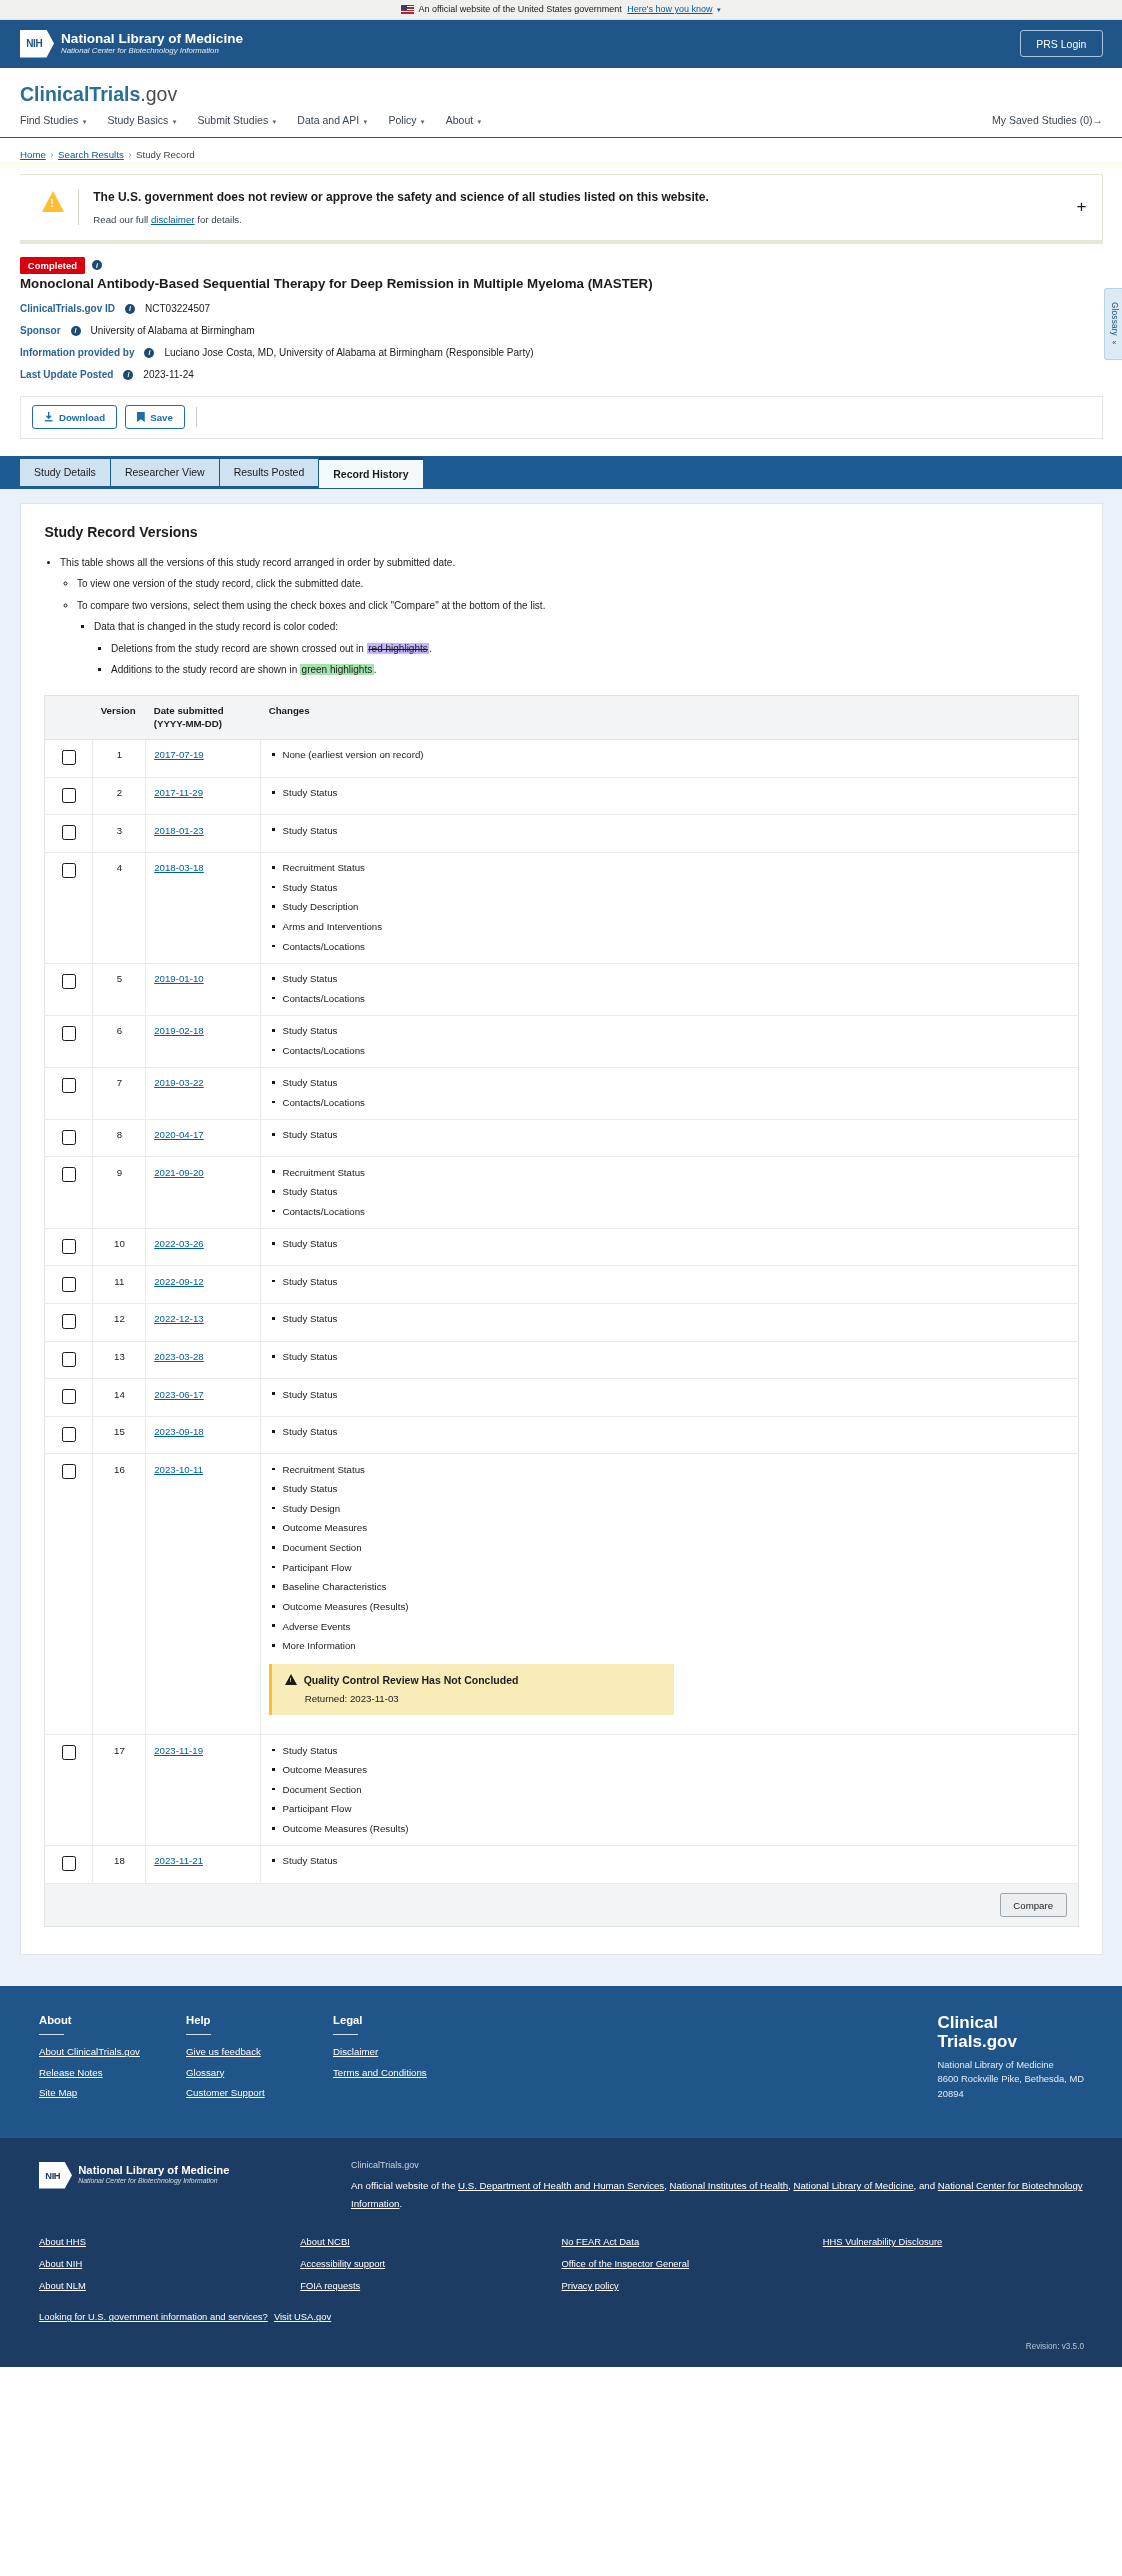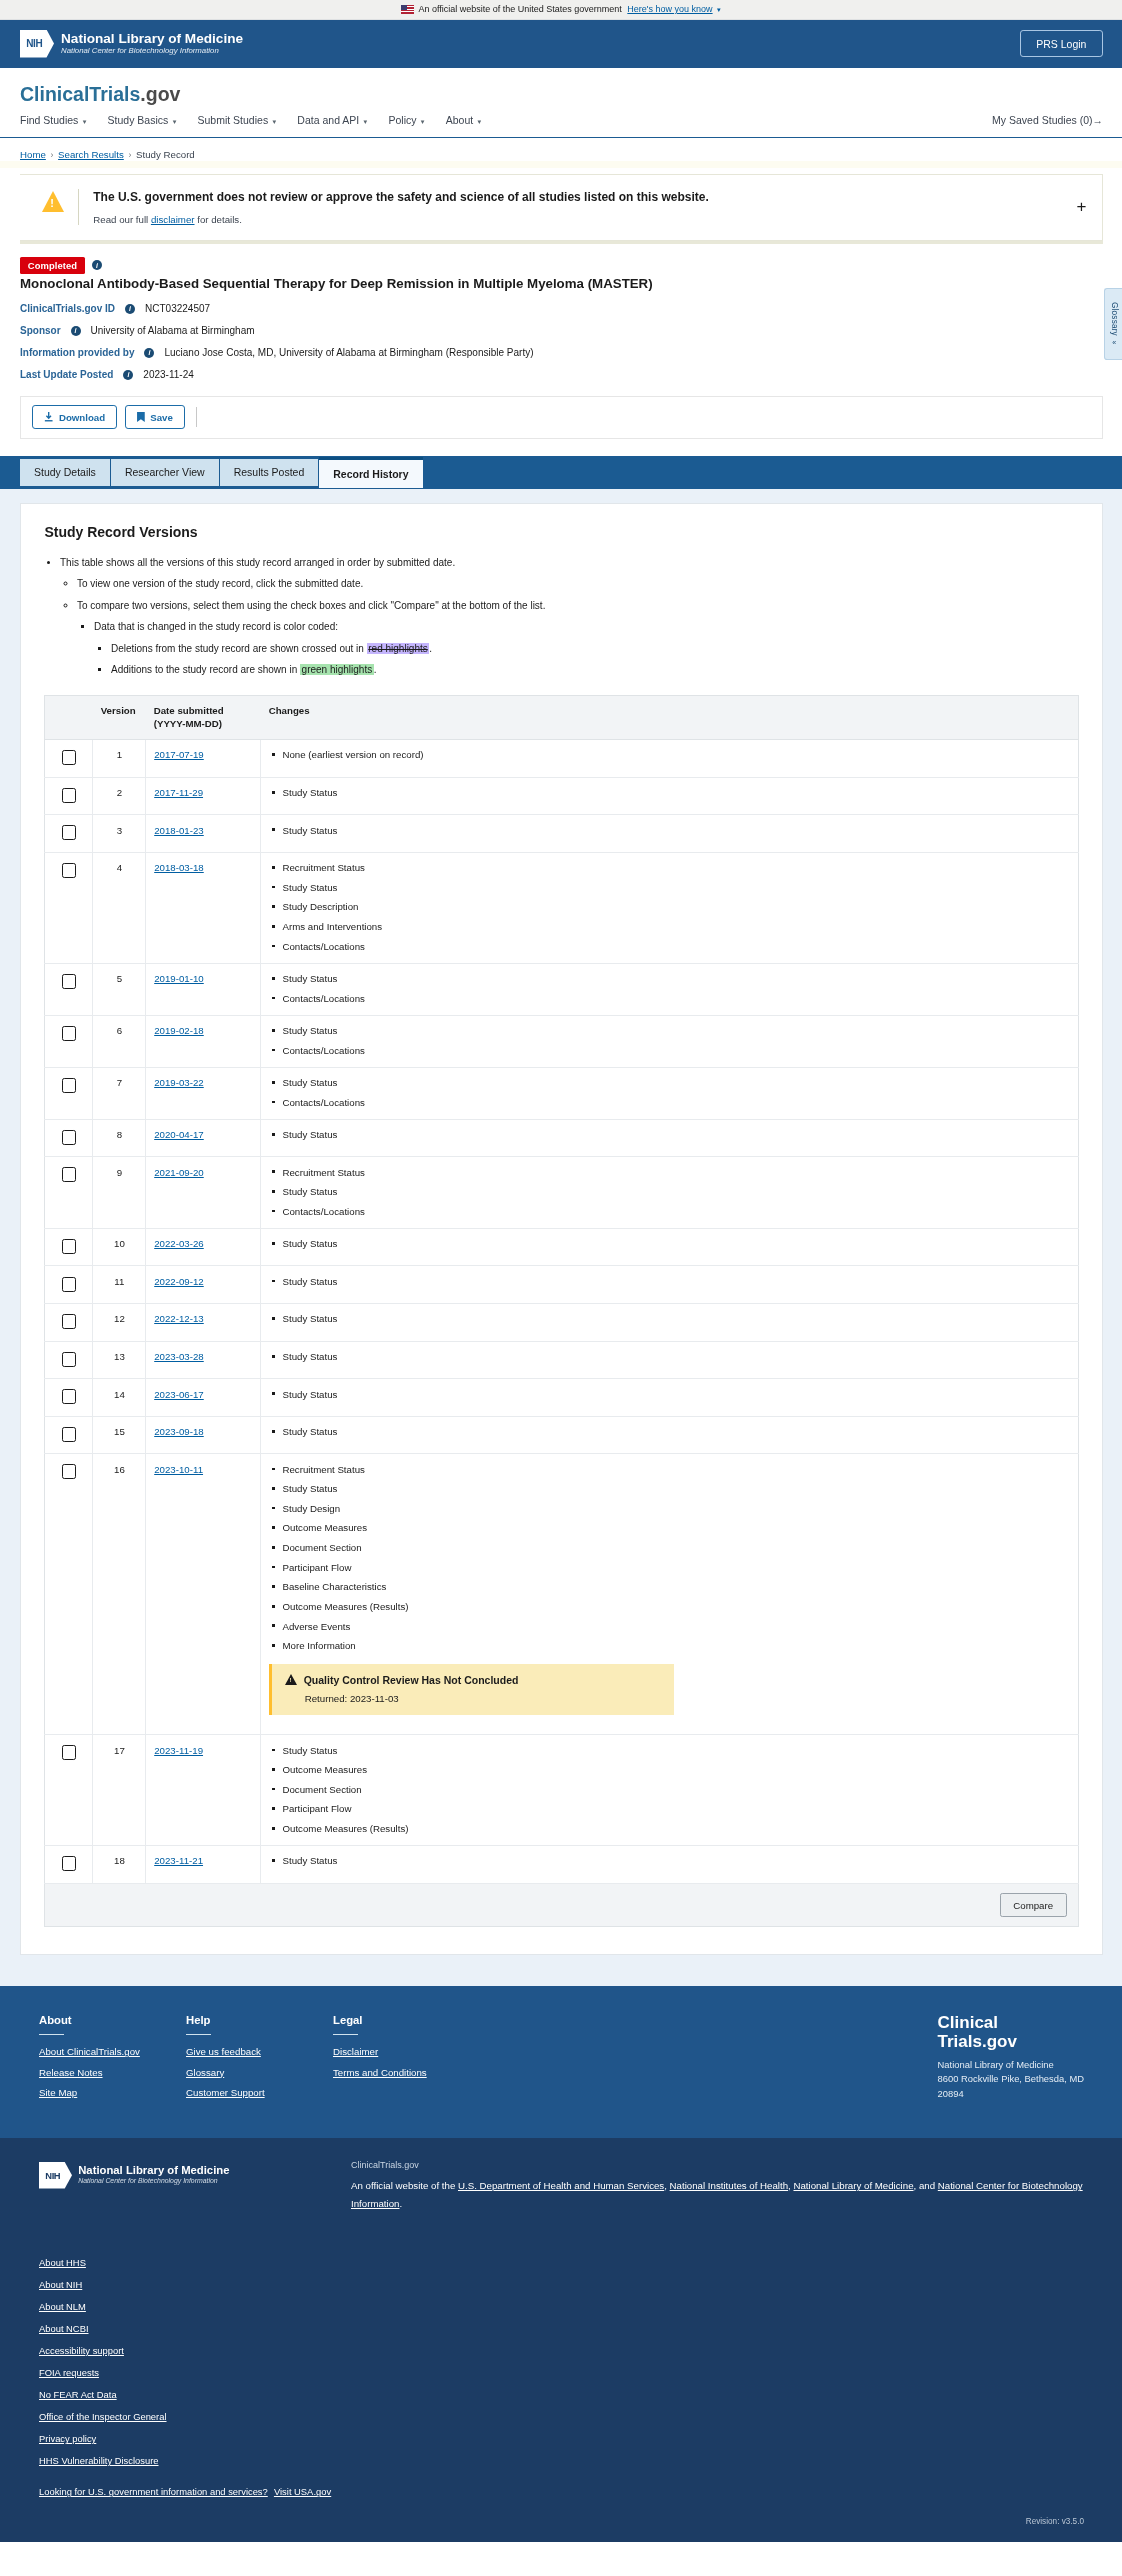--- a/index.html
+++ b/index.html
@@ -60,21 +60,21 @@
     border:0.8px solid #a9c6e3;background:transparent;color:#fff;
     font-size:10.5px;padding:6.2px 15.6px;border-radius:3.1px;cursor:pointer;
     font-family:"Liberation Sans", sans-serif;
   }
 
   
   .site-wrap{ background:#fff; border-bottom:1.6px solid #1b5b92; }
   .site-title{
     padding:15.6px 20px 4.7px 20px;font-size:19.5px;font-weight:bold;color:#2a6f97;
   }
-  .site-title .dotgov{ color:#4a4a4a;font-weight:bold; }
+  .site-title .dotgov{ color:#4a4a4a;font-weight:normal; }
   .main-nav{
     display:flex;align-items:center;padding:3.1px 20px 11px 20px;gap:20px;
     font-size:10.5px;color:#3d4551;
   }
   .main-nav .nav-item{ cursor:pointer;white-space:nowrap; }
   .main-nav .nav-item .caret{ font-size:6.2px;margin-left:3.1px;color:#5b6770; }
   .main-nav .spacer{ flex:1; }
   .saved-studies{ cursor:pointer;color:#3d4551;font-size:10.5px;white-space:nowrap; }
 
   
@@ -260,21 +260,21 @@
   .fd-nih .nih-mark{
     width:33px;height:26.5px;background:#fff;color:#1c3c64;font-size:9.4px;
   }
   .fd-nih .l1{ color:#fff;font-size:11.3px;font-weight:bold;line-height:1.15; }
   .fd-nih .l2{ color:#d6dfe8;font-size:6.9px;font-style:italic;line-height:1.3; }
   .fd-text{ flex:1; }
   .fd-text .small{ color:#c9d5e2;font-size:9px;margin-bottom:7px; }
   .fd-text .body{ color:#fff;font-size:9.7px;line-height:1.85; }
   .fd-text .body a{ color:#fff;text-decoration:underline;cursor:pointer; }
 
-  .fd-links{ display:flex;margin-top:44px;flex-direction:column; }
+  .fd-links{ display:flex;margin-top:23px; }
   .fd-lcol{ width:292px; }
   .fd-lcol a{
     display:block;color:#fff;font-size:9.4px;text-decoration:underline;
     margin-bottom:11px;cursor:pointer;
   }
   .fd-usa{ margin-top:9px;color:#fff;font-size:9.4px;text-decoration:underline; }
   .fd-usa a{ color:#fff;text-decoration:underline;margin-left:6.2px;cursor:pointer; }
   .fd-rev{ text-align:right;color:#b9c6d4;font-size:8.2px;margin-top:20px;padding-bottom:4.7px; }
 </style>
 </head>

